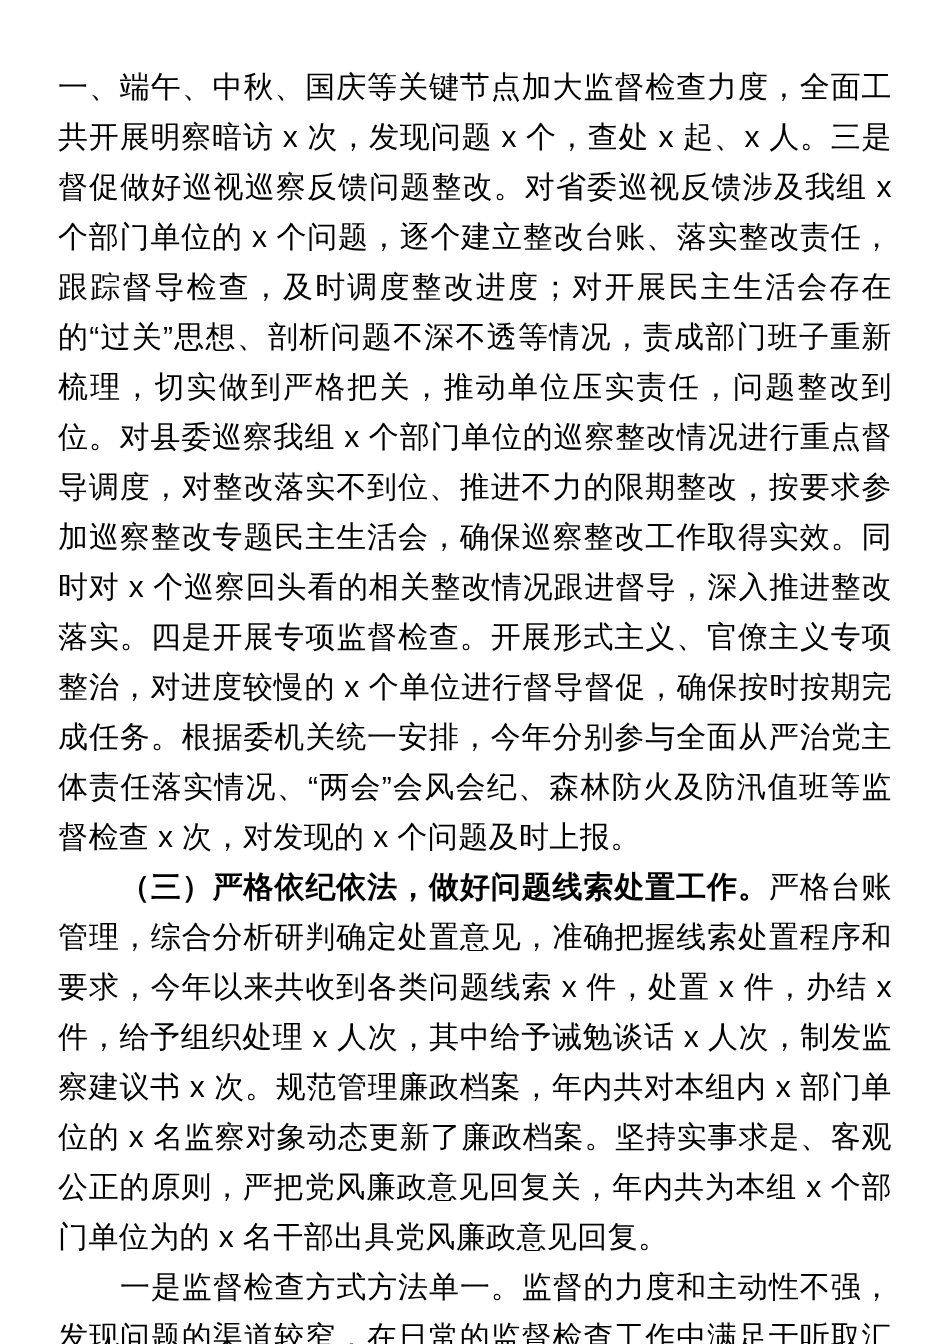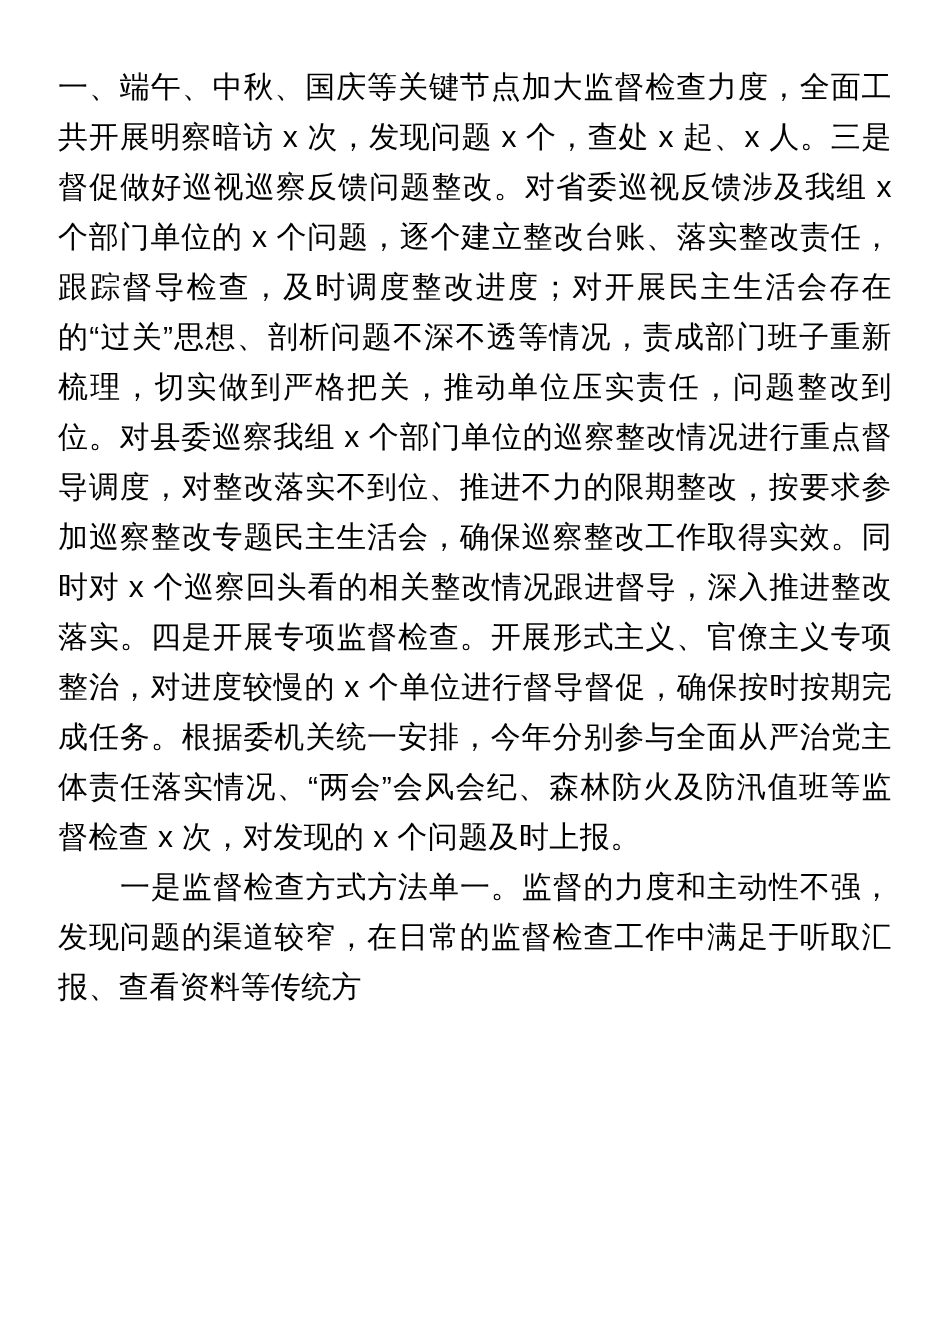--- a/index.html
+++ b/index.html
@@ -48,18 +48,19 @@
   }
 </style>
 </head>
 <body>
 
 <div id="page">
   <div class="doc-body">
 
     <p class="para noindent">一、端午、中秋、国庆等关键节点加大监督检查力度，全面工共开展明察暗访 x 次，发现问题 x 个，查处 x 起、x 人。三是督促做好巡视巡察反馈问题整改。对省委巡视反馈涉及我组 x 个部门单位的 x 个问题，逐个建立整改台账、落实整改责任，跟踪督导检查，及时调度整改进度；对开展民主生活会存在的“过关”思想、剖析问题不深不透等情况，责成部门班子重新梳理，切实做到严格把关，推动单位压实责任，问题整改到位。对县委巡察我组 x 个部门单位的巡察整改情况进行重点督导调度，对整改落实不到位、推进不力的限期整改，按要求参加巡察整改专题民主生活会，确保巡察整改工作取得实效。同时对 x 个巡察回头看的相关整改情况跟进督导，深入推进整改落实。四是开展专项监督检查。开展形式主义、官僚主义专项整治，对进度较慢的 x 个单位进行督导督促，确保按时按期完成任务。根据委机关统一安排，今年分别参与全面从严治党主体责任落实情况、“两会”会风会纪、森林防火及防汛值班等监督检查 x 次，对发现的 x 个问题及时上报。</p>
 
+    <p class="para indent"><span class="bold-lead">（三）严格依纪依法，做好问题线索处置工作。</span><span>严格台账管理，综合分析研判确定处置意见，准确把握线索处置程序和要求，今年以来共收到各类问题线索 x 件，处置 x 件，办结 x 件，给予组织处理 x 人次，其中给予诫勉谈话 x 人次，制发监察建议书 x 次。规范管理廉政档案，年内共对本组内 x 部门单位的 x 名监察对象动态更新了廉政档案。坚持实事求是、客观公正的原则，严把党风廉政意见回复关，年内共为本组 x 个部门单位为的 x 名干部出具党风廉政意见回复。</span></p>
 
 
     <p class="para indent">一是监督检查方式方法单一。监督的力度和主动性不强，发现问题的渠道较窄，在日常的监督检查工作中满足于听取汇报、查看资料等传统方</p>
 
   </div>
 </div>
 
 </body></html>

